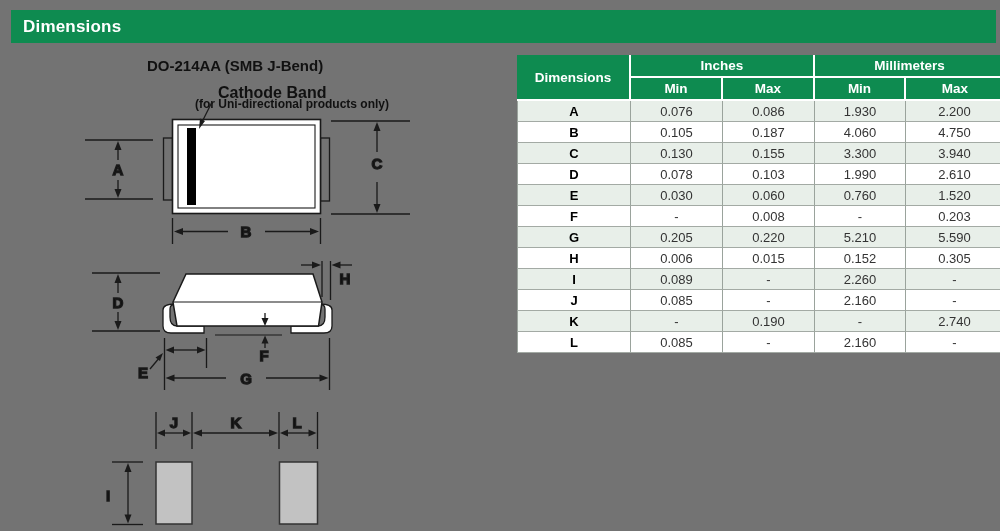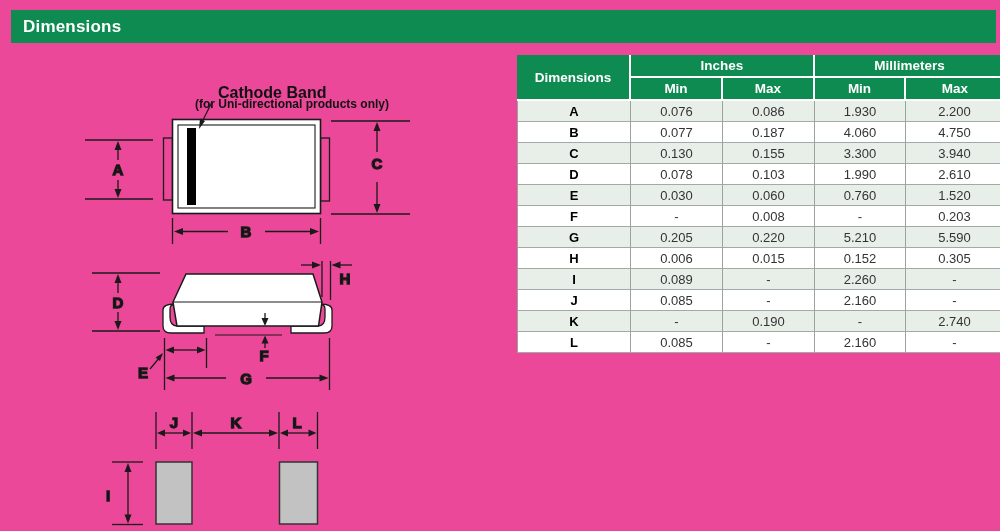--- a/index.html
+++ b/index.html
@@ -1,16 +1,16 @@
 <!DOCTYPE html>
 <html><head>
 <meta charset="utf-8">
 <style>
   html,body{margin:0;padding:0;background:#fff;}
-  .page{position:relative;width:1000px;height:531px;background:#ec4899;overflow:hidden;
+  .page{position:relative;width:1000px;height:531px;background:#737373;overflow:hidden;
         font-family:"Liberation Sans",sans-serif;}
   .banner{position:absolute;left:11px;top:10px;width:985px;height:33px;background:#0e8b50;}
   .banner span{display:block;padding-left:12px;line-height:33px;color:#ffffff;
         font-size:17px;font-weight:bold;letter-spacing:.2px;}
   .pkg-title{position:absolute;left:147px;top:57px;font-size:15px;font-weight:bold;color:#111;}
   .ann1{position:absolute;left:218px;top:84px;font-size:16px;font-weight:bold;color:#111;}
   .ann2{position:absolute;left:195px;top:97px;font-size:12px;font-weight:bold;color:#111;}
   .drawing{position:absolute;left:85px;top:95px;width:355px;height:436px;}
   .drawing text{font-family:"Liberation Sans",sans-serif;font-weight:bold;font-size:15px;fill:#111;}
 
@@ -27,20 +27,21 @@
 </style>
 </head>
 <body>
 
 <div class="page">
 
   <div class="banner">
     <span>Dimensions</span>
   </div>
 
+  <div class="pkg-title">DO-214AA (SMB J-Bend)</div>
   <div class="ann1">Cathode Band</div>
   <div class="ann2">(for Uni-directional products only)</div>
 
   <svg class="drawing" viewBox="85 95 355 436">
 
     <g stroke="#1a1a1a" fill="none" stroke-width="1.3">
       <rect x="163.5" y="138" width="9" height="62"></rect>
       <rect x="320.5" y="138" width="9" height="63"></rect>
       <rect x="172.5" y="119.5" width="148" height="94" fill="#ffffff" stroke-width="1.6"></rect>
       <rect x="178" y="125" width="137" height="83" stroke-width="1.1"></rect>
@@ -176,21 +177,21 @@
     <tbody>
         <tr class="alt">
           <th>A</th>
           <td>0.076</td>
           <td>0.086</td>
           <td>1.930</td>
           <td>2.200</td>
         </tr>
         <tr>
           <th>B</th>
-          <td>0.077</td>
+          <td>0.105</td>
           <td>0.187</td>
           <td>4.060</td>
           <td>4.750</td>
         </tr>
         <tr class="alt">
           <th>C</th>
           <td>0.130</td>
           <td>0.155</td>
           <td>3.300</td>
           <td>3.940</td>

